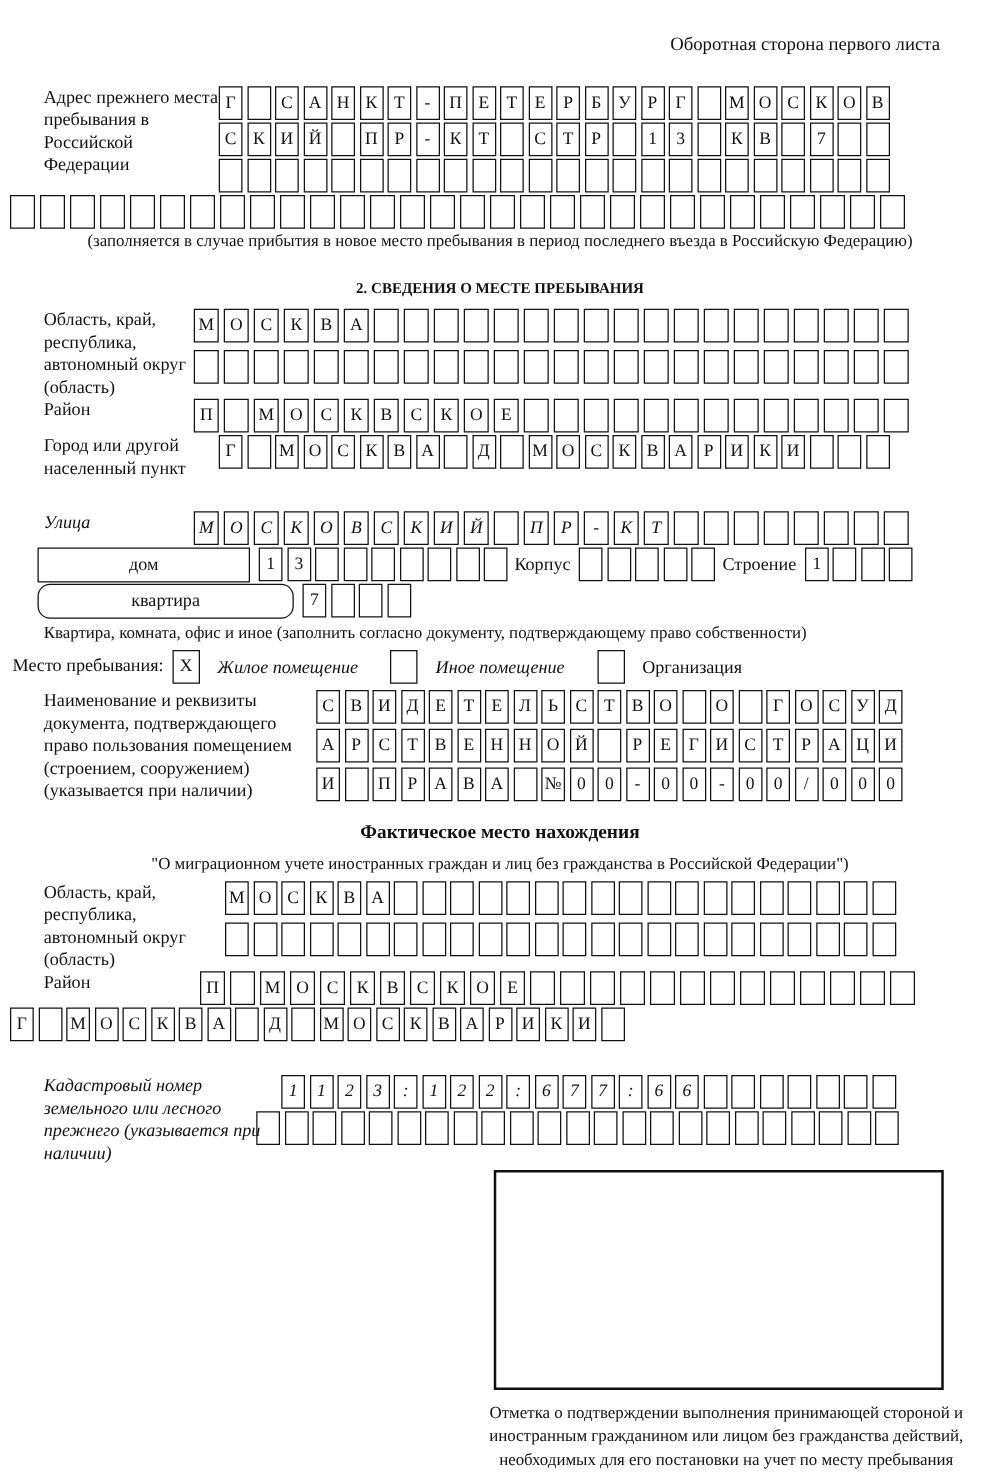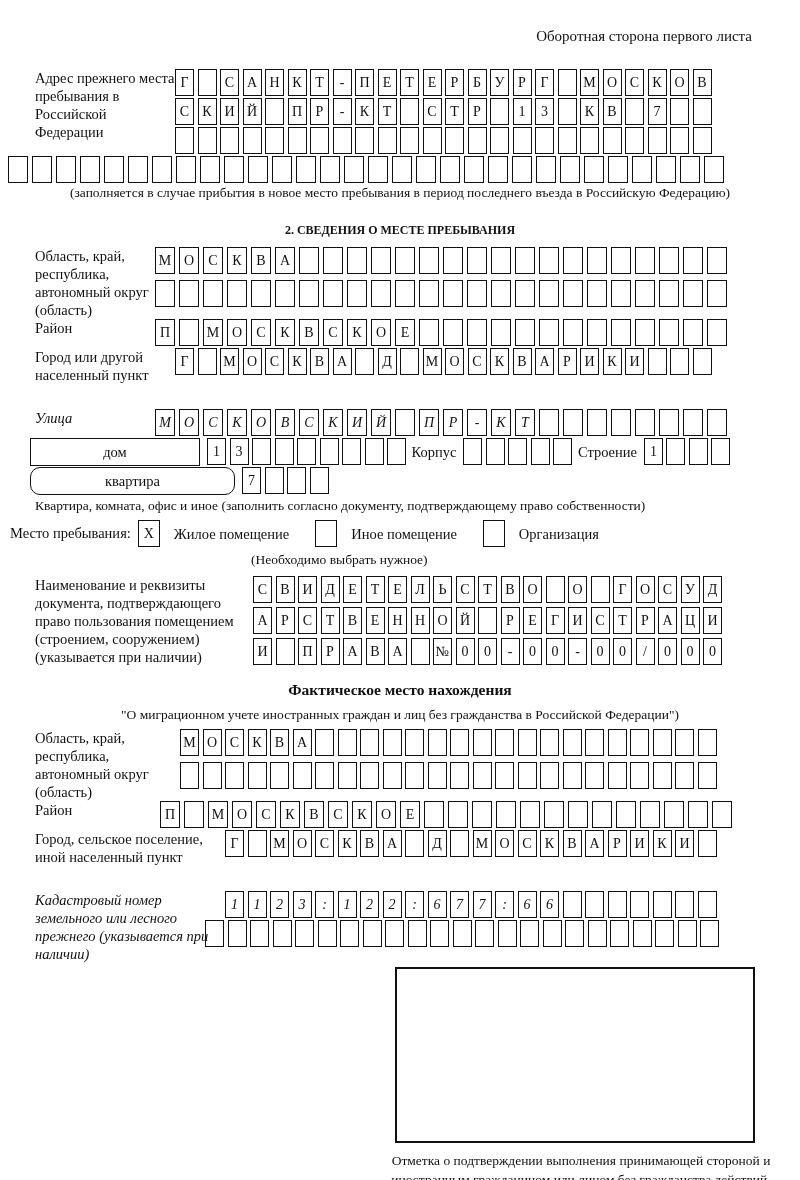--- a/index.html
+++ b/index.html
@@ -29,21 +29,21 @@
   .sub-title{font-size:15.5px;font-weight:bold;text-align:center;margin:12px 0 8px 0;}
 
   .widebox{border:1.5px solid #111;height:26px;display:flex;align-items:center;
            justify-content:center;font-size:14.5px;flex:none;margin-right:7px;}
   .wb168{width:168px;margin-left:22px;text-align:right;} .wb203{width:203px;margin-left:22px;border-radius:10px;}
   .inline-lbl{font-size:14.5px;line-height:28px;flex:none;margin:0 7px 0 2px;}
 
   .stayrow{align-items:flex-start;margin:4px 0 2px 0;height:30px;}
   .checkbox{display:inline-flex;align-items:center;justify-content:center;flex:none;
             width:20px;height:25px;border:1.5px solid #111;font-size:14px;}
-  .mr12{margin-right:12px;} .mr24{margin-right:26px;}
+  .mr12{margin-right:12px;} .mr24{margin-right:26px;font-style:italic;}
   .choose{margin-left:243px;margin-bottom:8px;}
 
   .ml15{margin-left:15px;} .mln5{margin-left:-5px;}
   .mt7{margin-top:25px;font-style:italic;}
 
   .stampbox{width:356px;height:172px;border:2px solid #111;margin:4px 0 0 387px;}
   .stamp-caption{width:382px;margin:8px 0 0 382px;font-size:13.5px;line-height:19px;
                  text-align:center;}
 </style>
 </head>
@@ -363,21 +363,20 @@
 
   <div class="flexrow stayrow">
     <div class="inline-lbl lbl" style="width:auto;line-height:26px;">Место пребывания:</div>
     <span class="checkbox mr12">X</span>
     <div class="inline-lbl mr24">Жилое помещение</div>
     <span class="checkbox mr12"></span>
     <div class="inline-lbl mr24">Иное помещение</div>
     <span class="checkbox mr12"></span>
     <div class="inline-lbl">Организация</div>
   </div>
-  <div class="note choose">(Необходимо выбрать нужное)</div>
 
   <div class="flexrow">
     <div class="lbl w218">Наименование и реквизиты документа, подтверждающего право пользования помещением (строением, сооружением) (указывается при наличии)</div>
     <div class="cellcol gap6">
       <div class="cellrow narrow">
           <span class="cell">С</span>
           <span class="cell">В</span>
           <span class="cell">И</span>
           <span class="cell">Д</span>
           <span class="cell">Е</span>
@@ -532,21 +531,20 @@
         <span class="cell"></span>
         <span class="cell"></span>
         <span class="cell"></span>
         <span class="cell"></span>
         <span class="cell"></span>
         <span class="cell"></span>
       </div>
   </div>
 
   <div class="flexrow">
-    <div class="lbl w190">Город, сельское поселение, иной населенный пункт</div>
     <div class="cellrow narrow">
         <span class="cell">Г</span>
         <span class="cell"></span>
         <span class="cell">М</span>
         <span class="cell">О</span>
         <span class="cell">С</span>
         <span class="cell">К</span>
         <span class="cell">В</span>
         <span class="cell">А</span>
         <span class="cell"></span>

